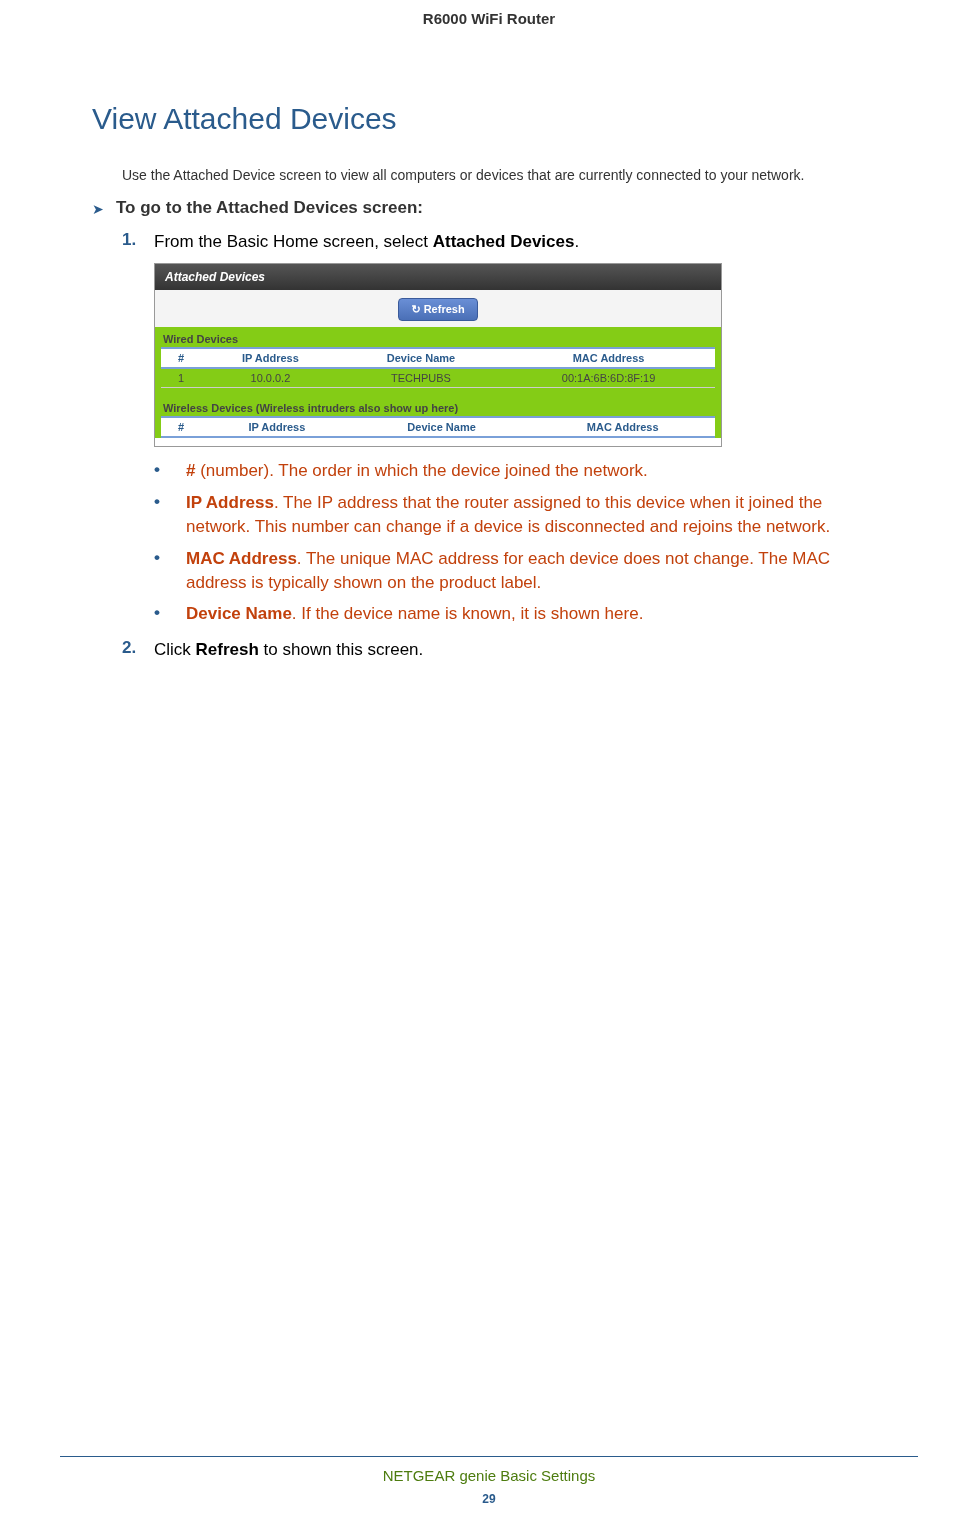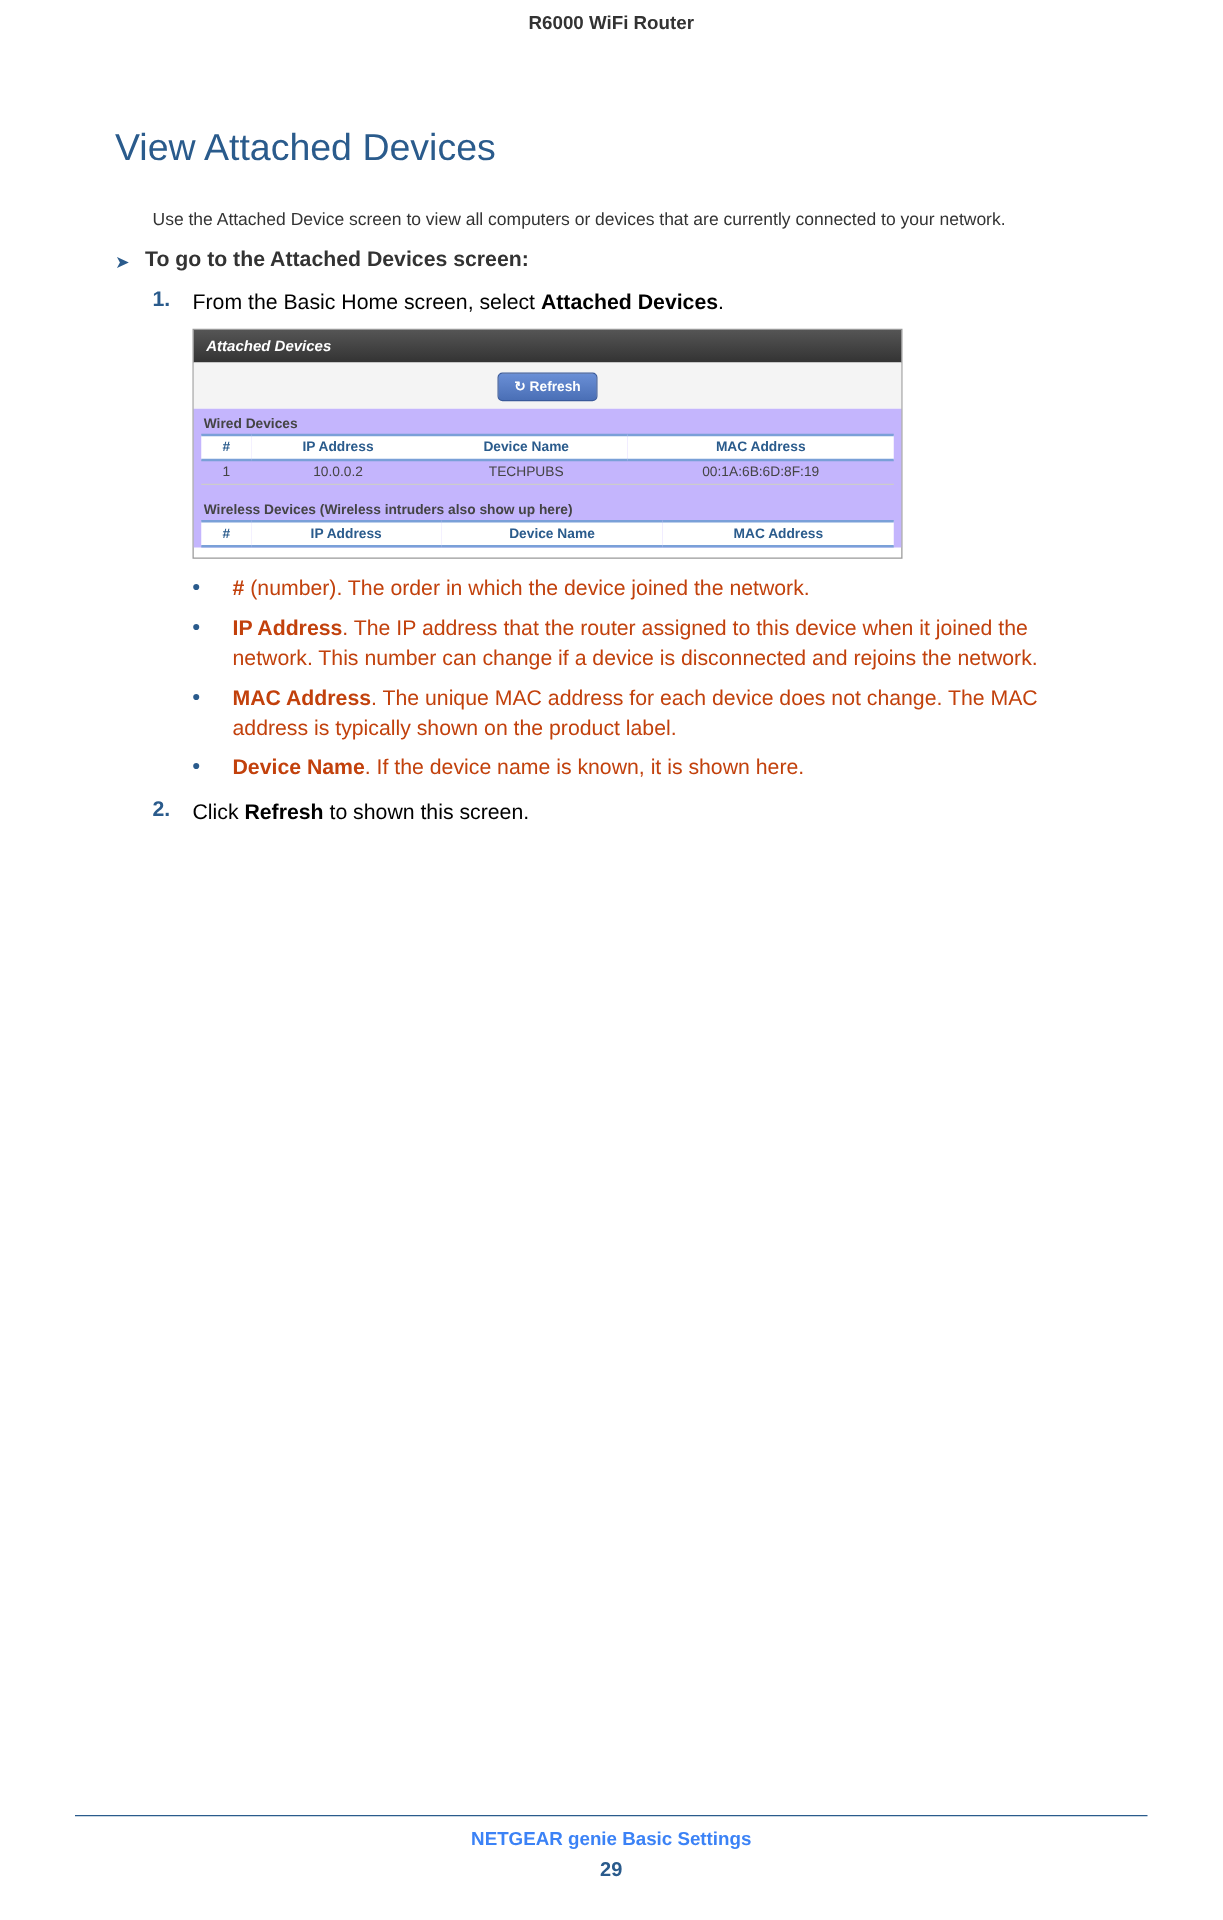--- a/index.html
+++ b/index.html
@@ -99,21 +99,21 @@
     font-weight: bold;
     font-size: 11px;
     padding: 4px 12px;
     border-radius: 4px;
   }
   .refresh-btn::before {
     content: "↻ ";
     font-weight: bold;
   }
   .fig-section {
-    background: #c4b5fd;
+    background: #84cc16;
     font-size: 11px;
   }
   .fig-label {
     font-weight: bold;
     padding: 6px 8px 2px;
     color: #444;
   }
   table.fig-table {
     width: calc(100% - 12px);
     margin: 0 6px 8px;
@@ -165,28 +165,28 @@
     bottom: 30px;
     left: 60px;
     right: 60px;
     text-align: center;
   }
   .footer-line {
     border-top: 1px solid #2a5b8c;
     margin-bottom: 10px;
   }
   .footer-title {
-    font-weight: bold;
+    font-weight: normal;
     font-size: 15px;
-    color: #3b82f6;
+    color: #4d7c0f;
     margin-bottom: 8px;
   }
   .footer-page {
     font-weight: bold;
-    font-size: 16px;
+    font-size: 12px;
     color: #2a5b8c;
   }
 </style>
 </head>
 <body>
 
 <div class="header-title">R6000 WiFi Router</div>
 
 <div class="content">
   <h1 class="page-title">View Attached Devices</h1>

